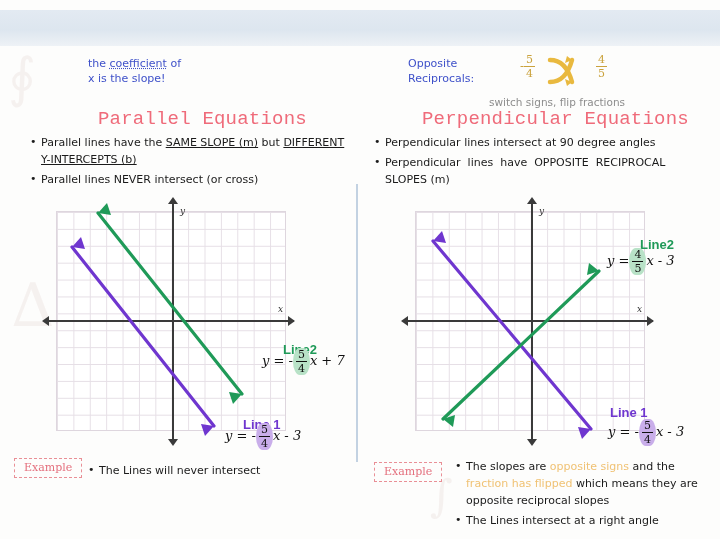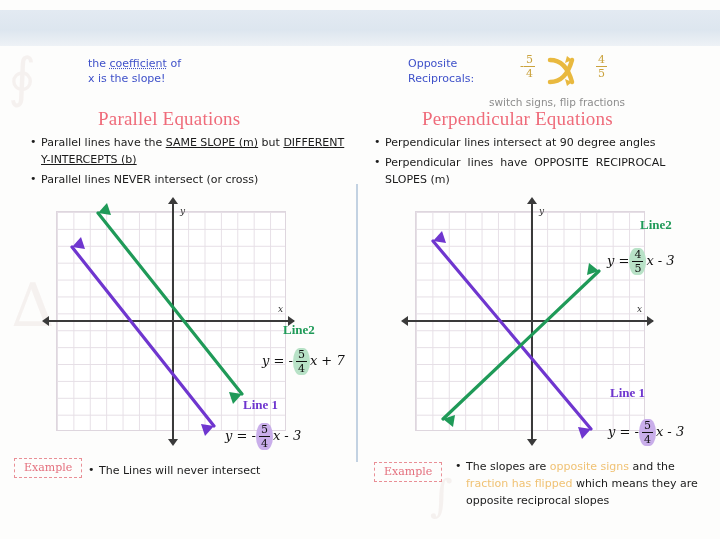--- a/index.html
+++ b/index.html
@@ -58,21 +58,21 @@
   .frac { display:inline-block; vertical-align:middle; text-align:center; line-height:1.02; font-family:"DejaVu Serif",serif; }
   .frac .num { display:block; font-size:11px; padding:0 2px; }
   .frac .bar { display:block; height:1px; background:currentColor; margin:1px 0; }
   .frac .den { display:block; font-size:11px; padding:0 2px; }
 
   .recip-wrap { position:absolute; left:520px; top:52px; width:130px; height:42px; color:#c8972e; }
   .recip-frac { position:absolute; top:0; font-size:12px; color:#caa23c; font-family:"DejaVu Serif",serif; }
 
   
   .sect-h {
-    position:absolute; font-family:Liberation Serif, serif;
+    position:absolute; font-family:Liberation Mono, monospace;
     font-size:19px; color:#ef6b7a; letter-spacing:.2px;
   }
 
   
   .bullets { position:absolute; font-size:11px; color:#1b1b1b; line-height:17px;
              font-family:"DejaVu Sans", sans-serif; }
   .bullets .li { position:relative; padding-left:11px; margin-bottom:3px; }
   .bullets .li:before { content:"•"; position:absolute; left:0; top:-1px; font-size:11px; }
 
   
@@ -87,22 +87,22 @@
                linear-gradient(to bottom, #e6dfe6 1px, transparent 1px);
              border:1px solid #ded6de; }
   .axis-x, .axis-y { position:absolute; background:#3a3a3a; }
   .axis-x { height:1.6px; }
   .axis-y { width:1.6px; }
   .axlabel { position:absolute; font-family:"DejaVu Serif",serif; font-style:italic;
              font-size:9px; color:#333; }
   .arrowhead { position:absolute; width:0; height:0; }
 
   
-  .linelabel { position:absolute; font-family:Liberation Serif, serif;
-               font-weight:bold; font-size:13px; }
+  .linelabel { position:absolute; font-family:Liberation Sans, sans-serif;
+               font-weight:bold; font-size:13px;margin-top:20px; }
   .lbl-green { color:#1f9a58; }
   .lbl-purple { color:#6f36cf; }
 
   .eqn { position:absolute; font-family:"DejaVu Serif", serif; font-size:13px; color:#111;
          white-space:nowrap; }
   .pill-green { display:inline-block; background:#b8e2c7; border-radius:40%/50%; padding:1px 3px; }
   .pill-purple { display:inline-block; background:#c9aeea; border-radius:40%/50%; padding:1px 3px; }
 
   
   .ex-badge {
@@ -283,15 +283,18 @@
       <span class="bar"></span>
       <span class="den">4</span>
     </span></span><span class="mathserif">x - 3</span>
   </div>
 
   <div class="ex-badge" style="left:374px; top:462px;">Example</div>
   <div class="bullets" style="left:455px; top:458px; width:255px;">
     <div class="li">
       <span>The slopes are <span class="hl-orange">opposite signs</span> and the <span class="hl-orange">fraction has flipped</span> which means they are opposite reciprocal slopes</span>
     </div>
+    <div class="li">
+      <span>The Lines intersect at a right angle</span>
+    </div>
   </div>
 
 </div>
 
 </body></html>

